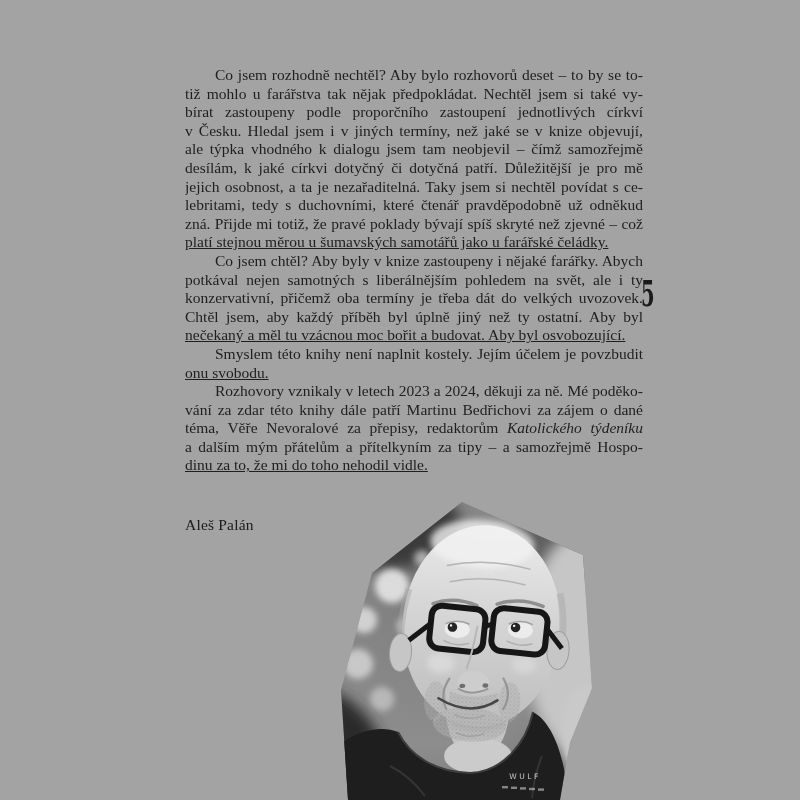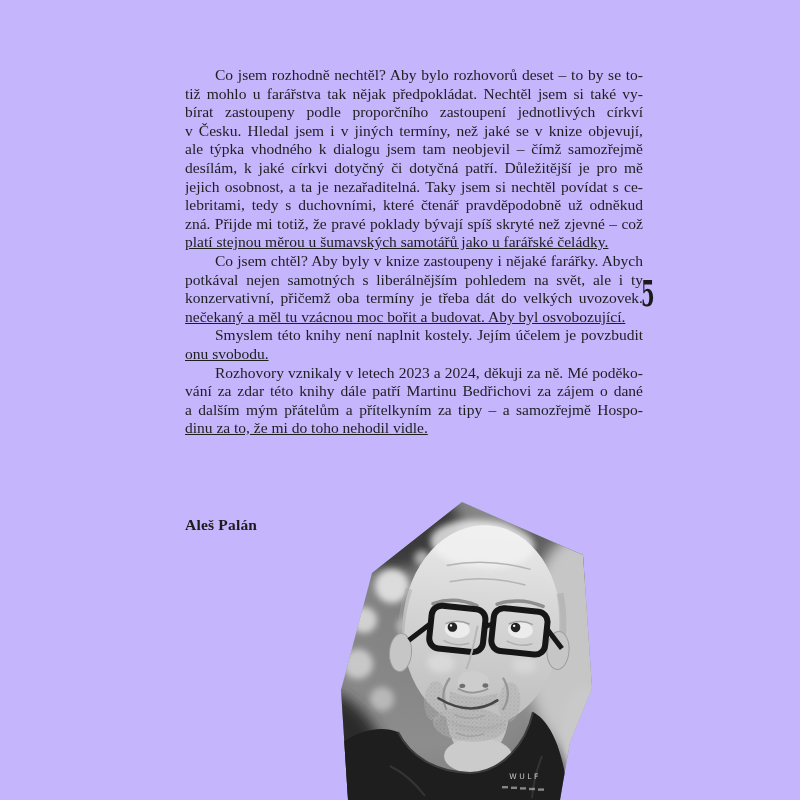--- a/index.html
+++ b/index.html
@@ -1,34 +1,34 @@
 <!DOCTYPE html>
 <html><head>
 <meta charset="utf-8">
 <style>
   html,body{margin:0;padding:0;background:#ffffff;}
   .page{
-    position:relative;width:800px;height:800px;background:#c4b5fd;overflow:hidden;
+    position:relative;width:800px;height:800px;background:#a3a3a3;overflow:hidden;
     font-family:"Liberation Serif", serif;color:#1e1e1e;
   }
   .body-text{
     position:absolute;left:185px;top:66px;width:458px;
     font-size:15.5px;line-height:18.6px;color:#1e1e1e;
   }
   .para{margin:0;padding:0;}
   .line{
     height:18.6px;overflow:hidden;white-space:normal;
     text-align:justify;text-align-last:justify;text-justify:inter-word;
   }
   .line.last{text-align-last:left;text-decoration:underline;}
   .line.first{text-indent:30px;}
   .line em{font-style:italic;}
   .signature{
     position:absolute;left:185px;top:516px;
-    font-size:15.5px;font-weight:bold;letter-spacing:0.2px;color:#1c1c1c;
+    font-size:15.5px;font-weight:normal;letter-spacing:0.2px;color:#1c1c1c;
   }
   .page-number{
     position:absolute;left:641px;top:276px;
     font-family:"DejaVu Serif", serif;font-weight:bold;font-size:35px;line-height:1;
     color:#1b1b1b;transform:scaleX(0.56);transform-origin:left top;
   }
   .photo{position:absolute;left:330px;top:494px;width:268px;height:306px;}
 </style>
 </head>
 <body>
@@ -45,29 +45,31 @@
         <div class="line">desílám, k jaké církvi dotyčný či dotyčná patří. Důležitější je pro mě</div>
         <div class="line">jejich osobnost, a ta je nezařaditelná. Taky jsem si nechtěl povídat s ce-</div>
         <div class="line">lebritami, tedy s duchovními, které čtenář pravděpodobně už odněkud</div>
         <div class="line">zná. Přijde mi totiž, že pravé poklady bývají spíš skryté než zjevné – což</div>
         <div class="line last">platí stejnou měrou u šumavských samotářů jako u farářské čeládky.</div>
       </div>
       <div class="para">
         <div class="line first">Co jsem chtěl? Aby byly v knize zastoupeny i nějaké farářky. Abych</div>
         <div class="line">potkával nejen samotných s liberálnějším pohledem na svět, ale i ty</div>
         <div class="line">konzervativní, přičemž oba termíny je třeba dát do velkých uvozovek.</div>
+        <div class="line">Chtěl jsem, aby každý příběh byl úplně jiný než ty ostatní. Aby byl</div>
         <div class="line last">nečekaný a měl tu vzácnou moc bořit a budovat. Aby byl osvobozující.</div>
       </div>
       <div class="para">
         <div class="line first">Smyslem této knihy není naplnit kostely. Jejím účelem je povzbudit</div>
         <div class="line last">onu svobodu.</div>
       </div>
       <div class="para">
         <div class="line first">Rozhovory vznikaly v letech 2023 a 2024, děkuji za ně. Mé poděko-</div>
         <div class="line">vání za zdar této knihy dále patří Martinu Bedřichovi za zájem o dané</div>
+        <div class="line">téma, Věře Nevoralové za přepisy, redaktorům <em>Katolického týdeníku</em></div>
         <div class="line">a dalším mým přátelům a přítelkyním za tipy – a samozřejmě Hospo-</div>
         <div class="line last">dinu za to, že mi do toho nehodil vidle.</div>
       </div>
     </div>
 
   <div class="page-number">5</div>
 
   <div class="signature">Aleš Palán</div>
 
   <svg class="photo" viewBox="0 0 268 306" width="268" height="306" aria-hidden="true">

